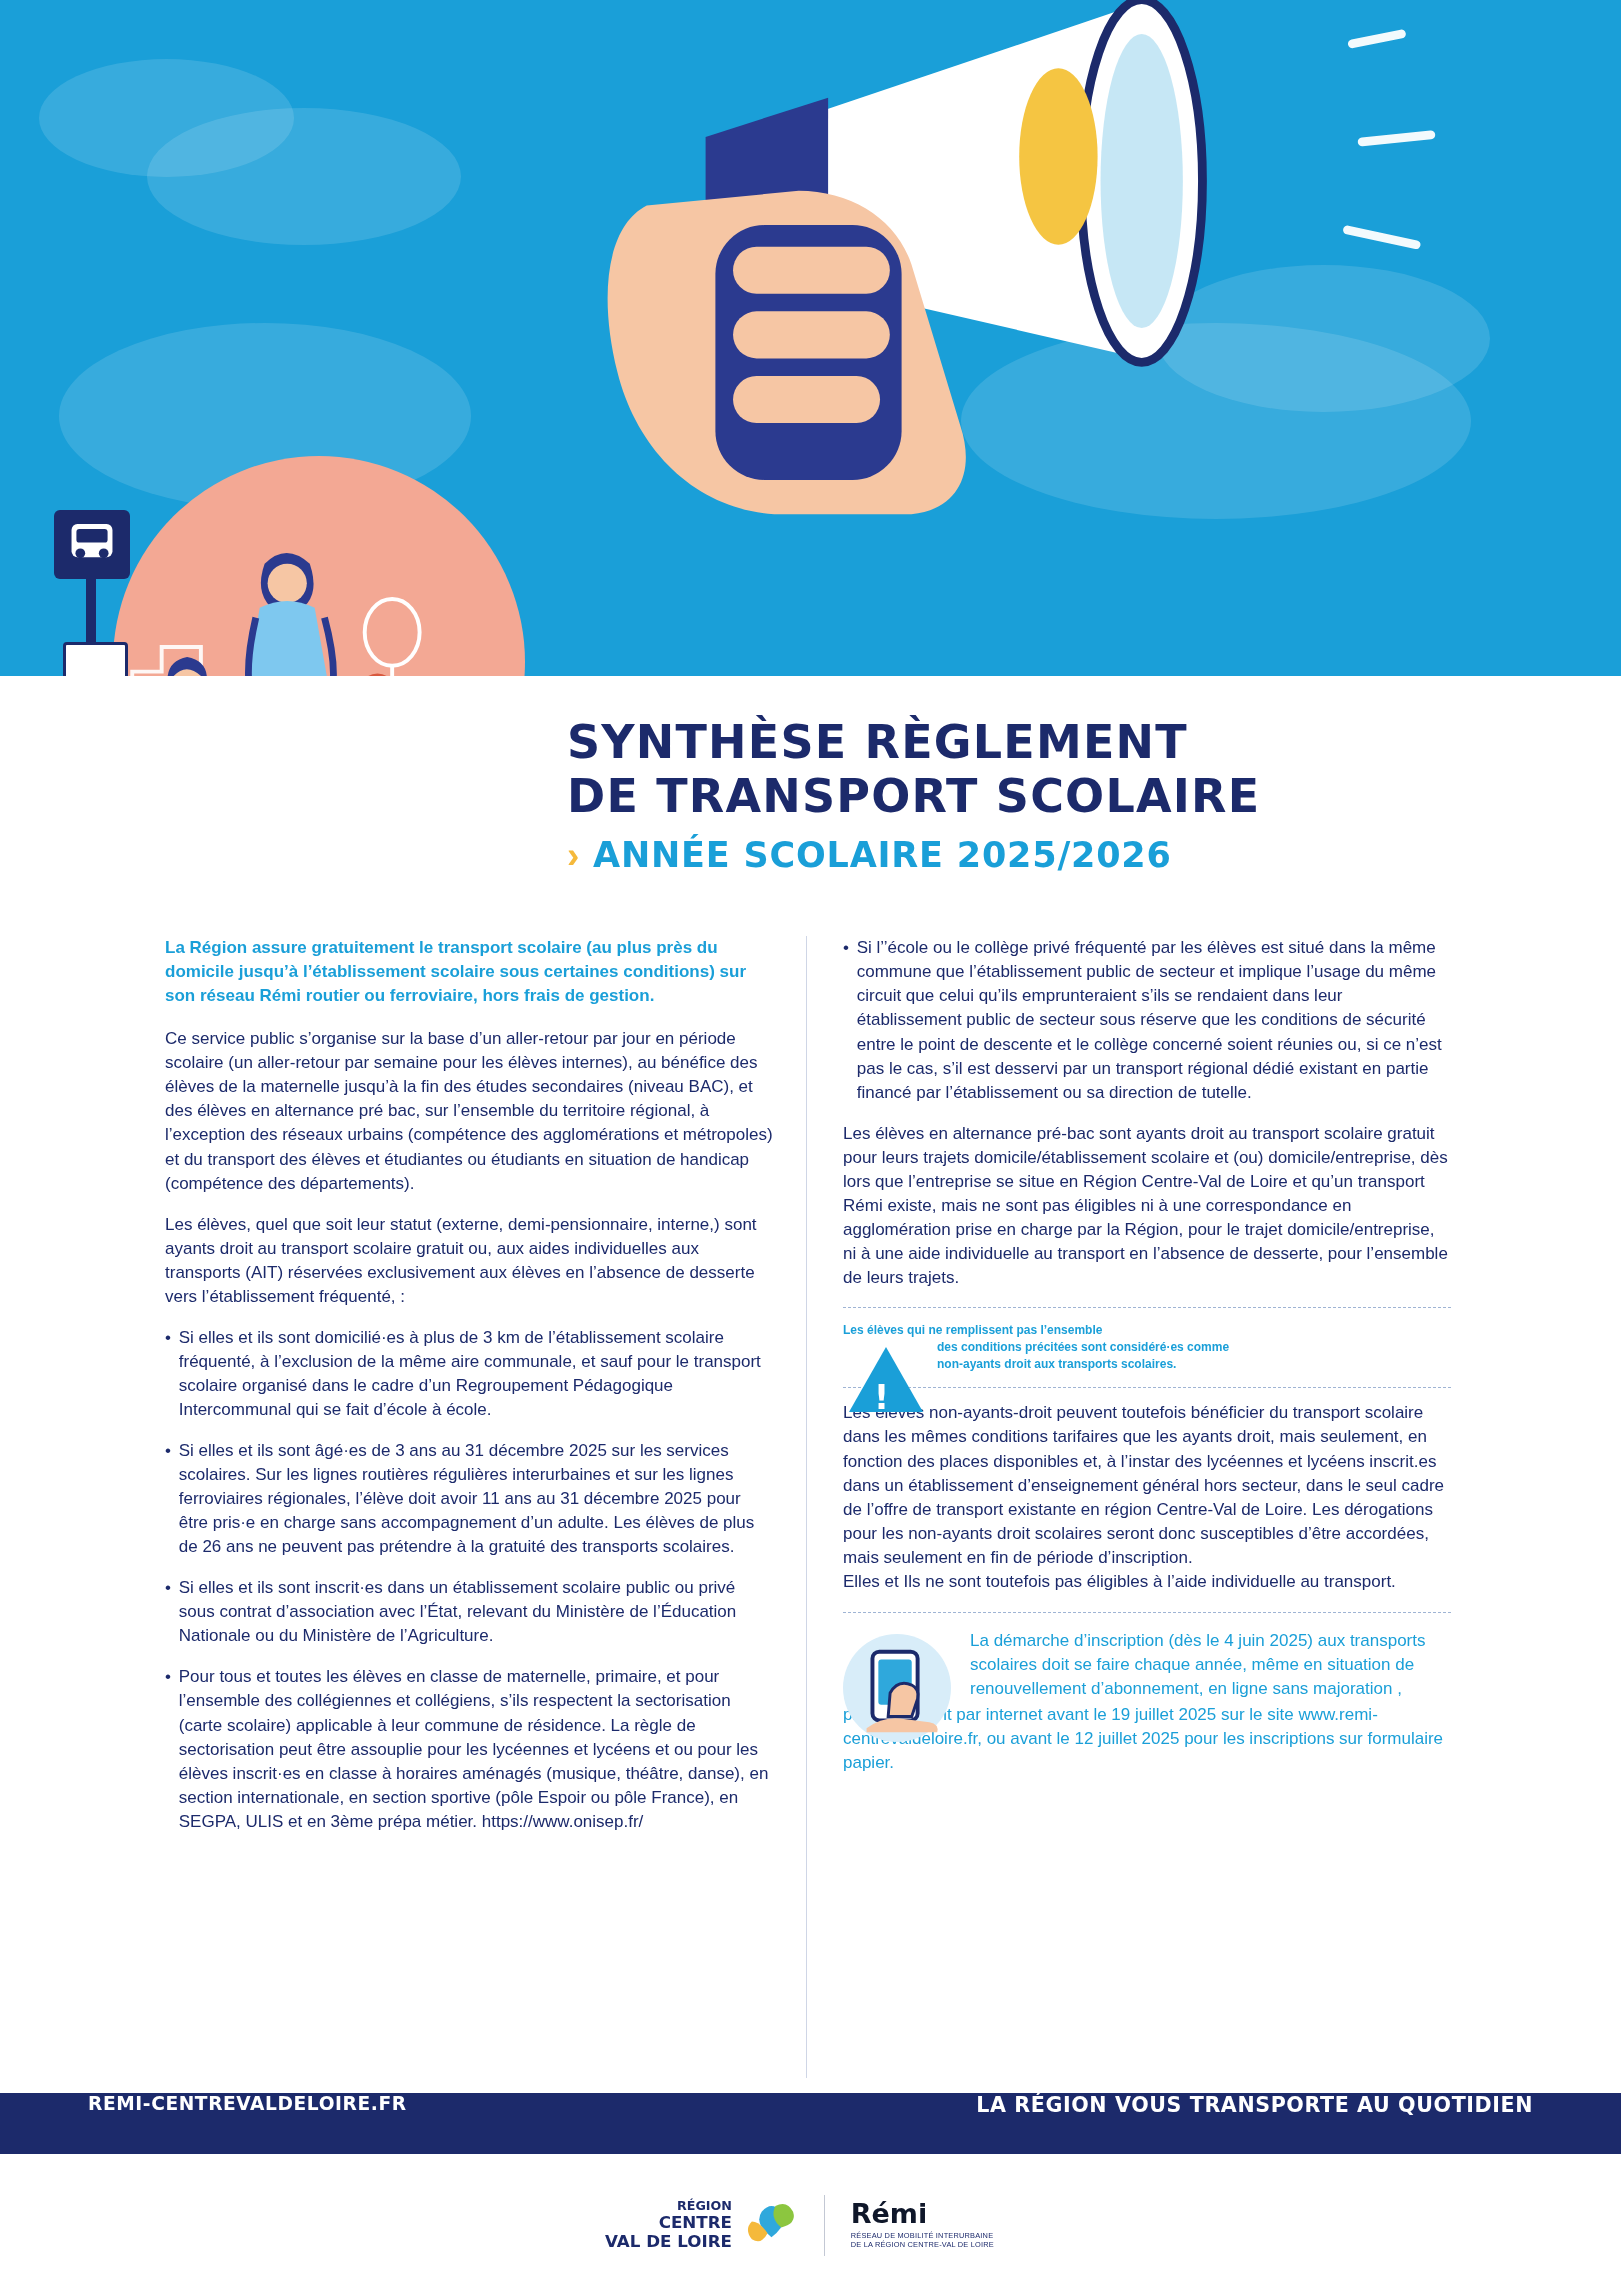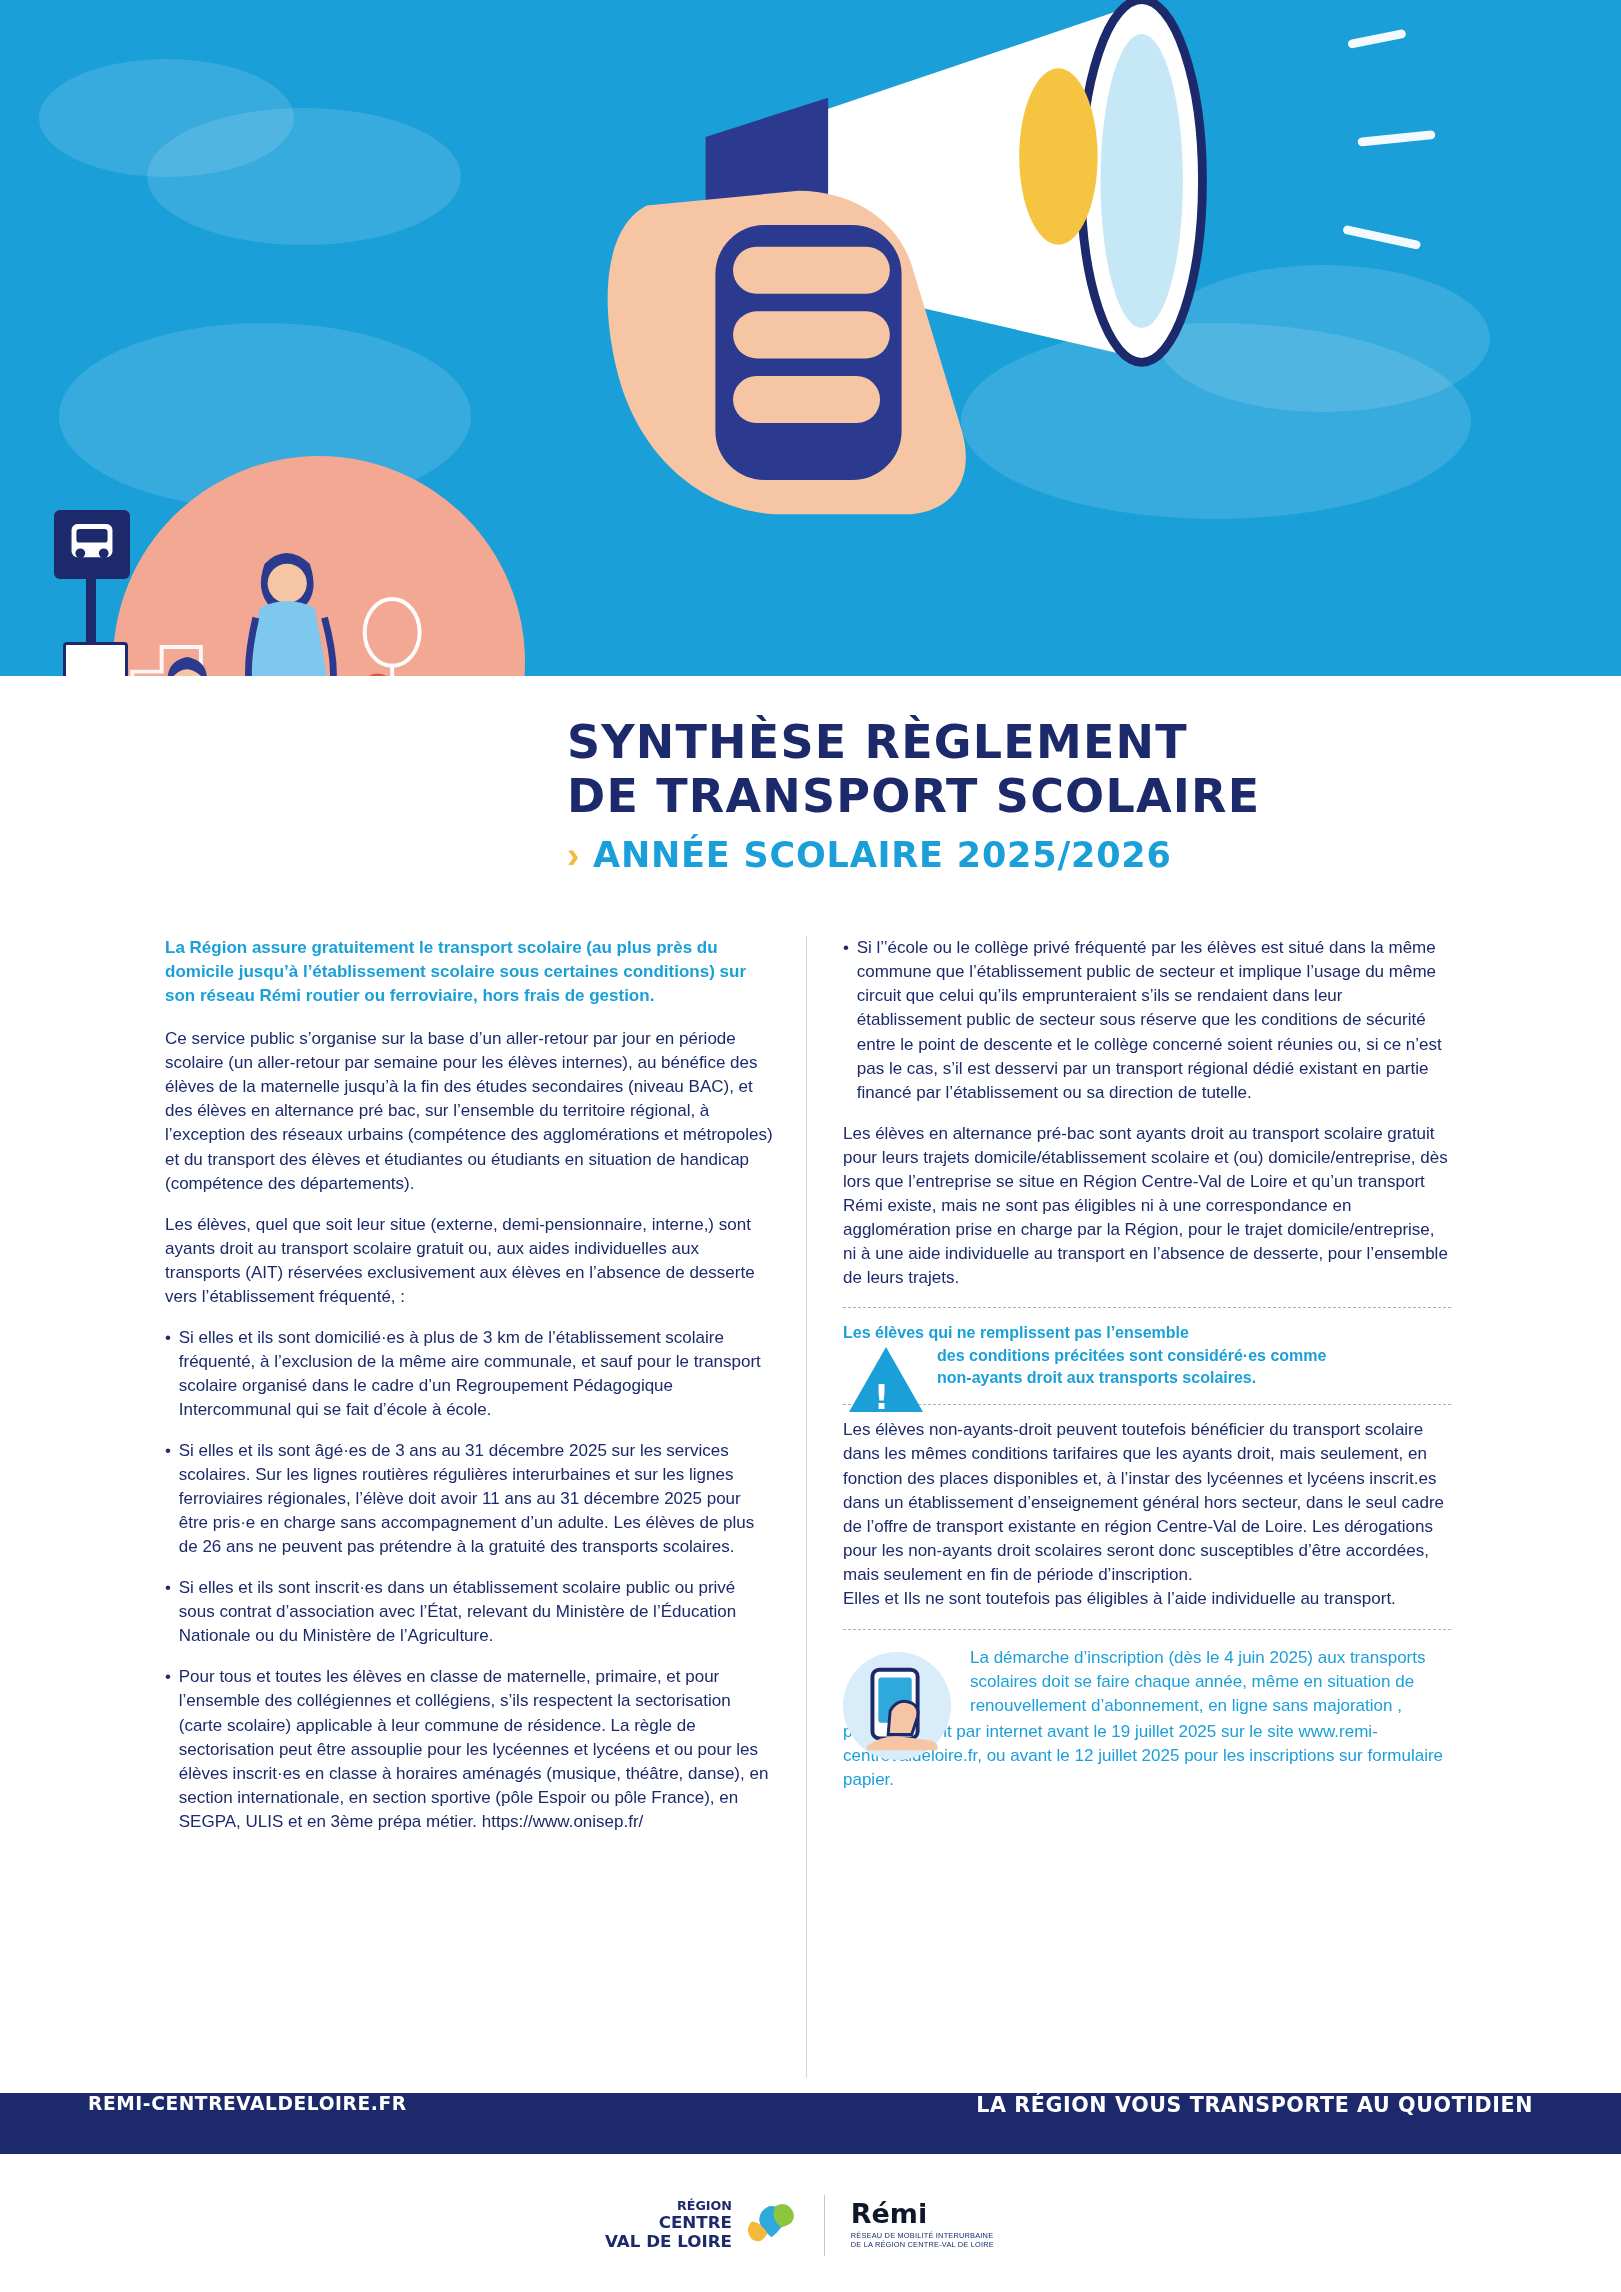--- a/index.html
+++ b/index.html
@@ -99,21 +99,21 @@
   .bullet .dot { flex:0 0 auto; }
   .bullet .txt { flex:1 1 auto; }
 
   
   .warn-wrap {
     position:relative; margin-top:5.9px; margin-bottom:5.9px;
     padding-top:13.7px;
     border-top:1px dashed #9fb4d4;
   }
   .warn-text {
-    font-weight:bold; color:#1a9fd8; font-size:16px; line-height:1.42;
+    font-weight:bold; color:#1a9fd8; font-size:12px; line-height:1.42;
   }
   .warn-tri {
     position:absolute; left:5.9px; top:39px; width:0; height:0;
     border-left:37px solid transparent; border-right:37px solid transparent;
     border-bottom:65px solid #1a9fd8;
   }
   .warn-excl {
     position:absolute; left:31px; top:67px; color:#fff; font-weight:bold; font-size:33px;
     font-family:"DejaVu Sans", sans-serif;
   }
@@ -270,21 +270,21 @@
     <span class="subtitle">ANNÉE SCOLAIRE 2025/2026</span>
   </div>
 </div>
 
 <div class="content">
   <div class="col-divider"></div>
 
   <div class="col col-left">
     <p class="lead">La Région assure gratuitement le transport scolaire (au plus près du domicile jusqu’à l’établissement scolaire sous certaines conditions) sur son réseau Rémi routier ou ferroviaire, hors frais de gestion.</p>
     <p>Ce service public s’organise sur la base d’un aller-retour par jour en période scolaire (un aller-retour par semaine pour les élèves internes), au bénéfice des élèves de la maternelle jusqu’à la fin des études secondaires (niveau BAC), et des élèves en alternance pré bac, sur l’ensemble du territoire régional, à l’exception des réseaux urbains (compétence des agglomérations et métropoles) et du transport des élèves et étudiantes ou étudiants en situation de handicap (compétence des départements).</p>
-    <p>Les élèves, quel que soit leur situe (externe, demi-pensionnaire, interne,) sont ayants droit au transport scolaire gratuit ou, aux aides individuelles aux transports (AIT) réservées exclusivement aux élèves en l’absence de desserte vers l’établissement fréquenté, :</p>
+    <p>Les élèves, quel que soit leur statut (externe, demi-pensionnaire, interne,) sont ayants droit au transport scolaire gratuit ou, aux aides individuelles aux transports (AIT) réservées exclusivement aux élèves en l’absence de desserte vers l’établissement fréquenté, :</p>
 
     <div class="bullet">
       <span class="dot">•</span>
       <span class="txt">Si elles et ils sont domicilié·es à plus de 3 km de l’établissement scolaire fréquenté, à l’exclusion de la même aire communale, et sauf pour le transport scolaire organisé dans le cadre d’un Regroupement Pédagogique Intercommunal qui se fait d’école à école.</span>
     </div>
     <div class="bullet">
       <span class="dot">•</span>
       <span class="txt">Si elles et ils sont âgé·es de 3 ans au 31 décembre 2025 sur les services scolaires. Sur les lignes routières régulières interurbaines et sur les lignes ferroviaires régionales, l’élève doit avoir 11 ans au 31 décembre 2025 pour être pris·e en charge sans accompagnement d’un adulte. Les élèves de plus de 26 ans ne peuvent pas prétendre à la gratuité des transports scolaires.</span>
     </div>
     <div class="bullet">

